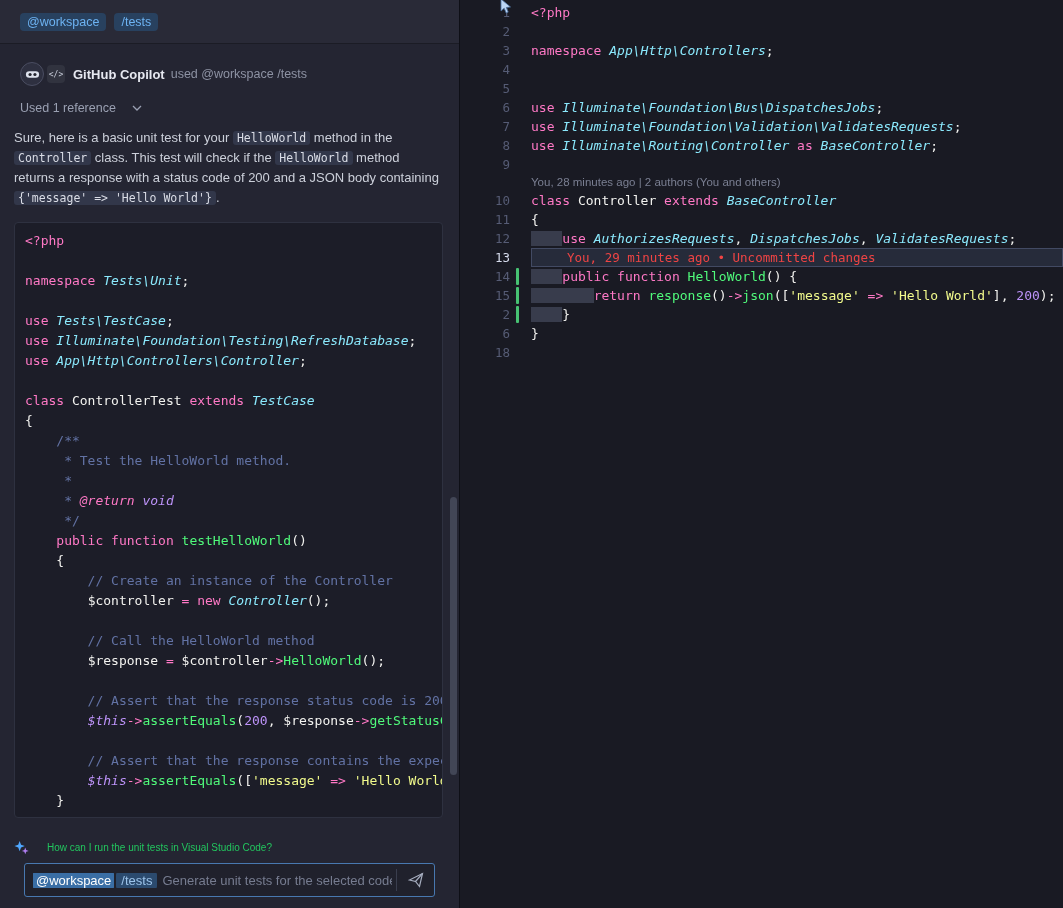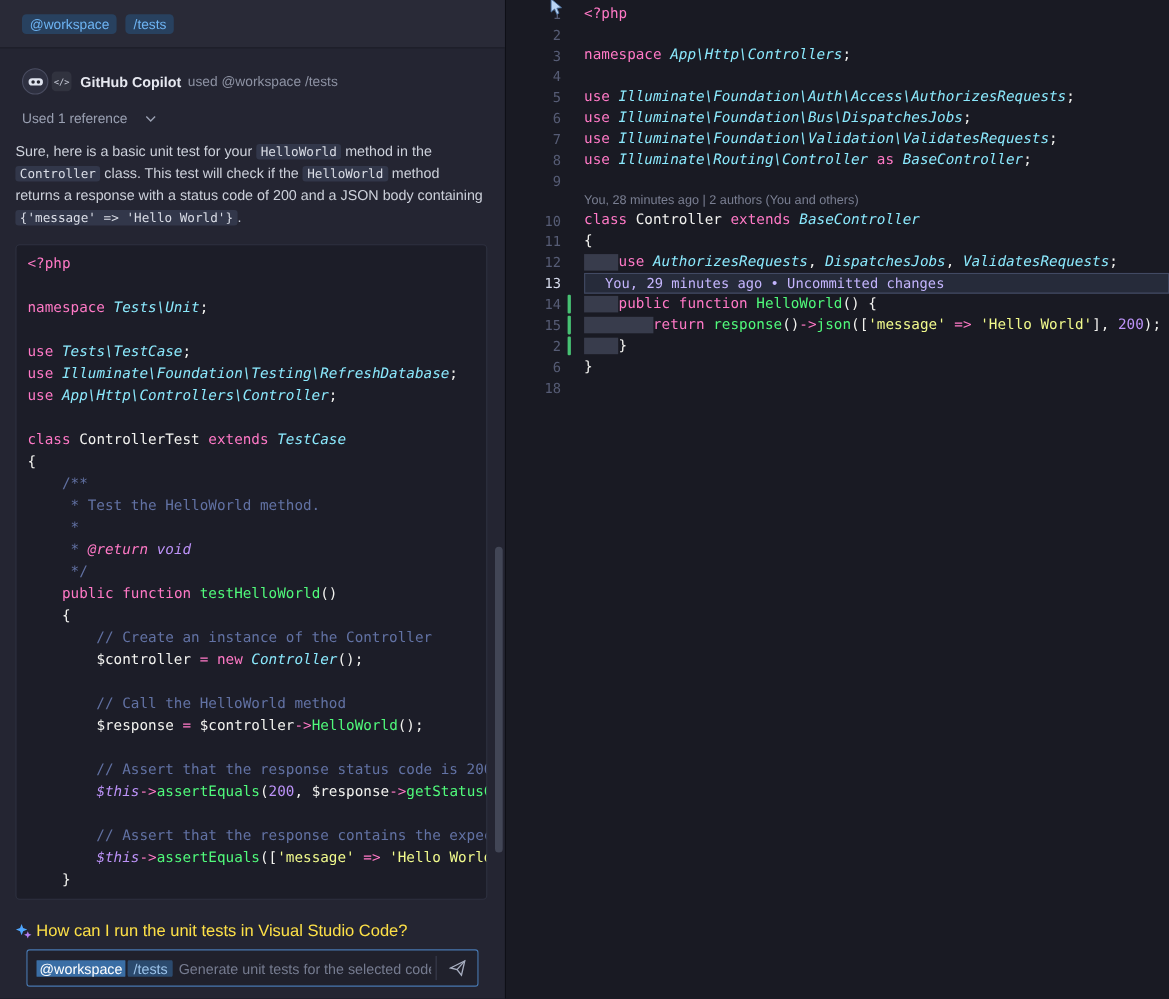--- a/index.html
+++ b/index.html
@@ -18,21 +18,21 @@
   .resp-header{display:flex;align-items:center;gap:6px;padding:18px 20px 0}
   .avatar{width:24px;height:24px;border-radius:50%;background:#2e3040;border:1px solid #4a4d61;display:flex;align-items:center;justify-content:center;flex:none}
   .code-badge{width:18px;height:18px;border-radius:4px;background:#31333f;color:#c7cbd8;font-size:8px;font-family:"DejaVu Sans Mono",monospace;display:flex;align-items:center;justify-content:center;margin-left:-3px;flex:none}
   .hdr-title{font-size:13px;font-weight:bold;color:#e6e8f0;margin-left:2px}
   .hdr-sub{font-size:12.5px;color:#8d92a3}
   .used-ref{display:flex;align-items:center;gap:16px;color:#9aa0b2;font-size:12.5px;padding:15px 20px 0;cursor:pointer}
   .message{font-size:13px;line-height:20px;color:#ccd0da;padding:13px 16px 0 14px}
   .inline-code{font-family:"DejaVu Sans Mono",monospace;font-size:11.5px;background:#32374a;border-radius:3px;padding:0 4px;color:#dadde6}
   .code-block{margin:14px 16px 0 14px;background:#1c1d28;border:1px solid #2e3140;border-radius:4px;padding:8px 0 8px 10px;font-family:"DejaVu Sans Mono",monospace;font-size:13px;line-height:20px;white-space:pre;overflow:hidden;height:596px}
   .code-line{height:20px}
-  .suggestion{display:flex;align-items:center;gap:4px;padding:7px 16px 8px 14px;font-size:15px;color:#fde047;cursor:pointer}
+  .suggestion{display:flex;align-items:center;gap:18px;padding:7px 16px 8px 14px;font-size:10px;color:#22c55e;cursor:pointer}
   .input-row{margin:0 24px 11px;border:1px solid #4878b0;border-radius:3px;background:#20212c;height:34px;display:flex;align-items:center;padding:0 5px 0 8px}
   .input-text{flex:1;white-space:nowrap;overflow:hidden;font-size:13px}
   .part-selected{background:#3a6ea5;color:#ffffff;padding:1px 3px;border-radius:2px}
   .part-chip{background:#2b4a6e;color:#9cc3ea;padding:1px 5px;border-radius:3px;margin-left:2px}
   .part-ghost{color:#767c90;margin-left:5px}
   .input-divider{width:1px;height:22px;background:#3a3e4e;margin:0 6px 0 4px}
   .send{background:none;border:none;cursor:pointer;display:flex;align-items:center;justify-content:center;width:26px;height:26px}
   .chat-scrollbar{position:absolute;right:2px;top:497px;width:7px;height:278px;background:#424656;border-radius:4px;cursor:grab}
 
   
@@ -40,21 +40,21 @@
   .ed-row{display:flex;height:19px;line-height:19px;white-space:pre}
   .ed-row .gutter{width:50px;text-align:right;color:#565c75;flex:none;font-size:12.5px}
   .ed-row .chg{width:3px;margin:1px 12px 1px 6px;flex:none;border-radius:1px}
   .ed-row .chg.on{background:#47c273}
   .ed-row .content{flex:1}
   .ed-row.lens{height:17px;line-height:17px}
   .ed-row.lens .content{font-size:11.5px;color:#7a7f92;font-family:"Liberation Sans",sans-serif}
   .ed-row.current .content{background:#262b3a;box-shadow:inset 0 0 0 1px #424a63}
   .ed-row.current .gutter{color:#d6dbec}
   .indent-hl{background:rgba(125,135,165,.32)}
-  .blame{color:#c4b5fd;margin-left:19px;font-size:12.5px}
+  .blame{color:#ef4444;margin-left:36px;font-size:12.5px}
   .mouse-cursor{position:absolute;left:40px;top:-1px;pointer-events:none}
 
   
   .tok-k{color:var(--pink)}
   .tok-t{color:var(--cyan);font-style:italic}
   .tok-s{color:var(--yellow)}
   .tok-n{color:var(--purple)}
   .tok-f{color:var(--green)}
   .tok-c{color:var(--comment)}
   .tok-v{color:var(--fg)}
@@ -123,21 +123,21 @@
 
     <div class="chat-scrollbar"></div>
   </aside>
 
   <main class="editor">
     <div id="editor-code">
         <div class="ed-row"><div class="gutter">1</div><div class="chg"></div><div class="content"><span class="tok-k">&lt;?php</span></div></div>
         <div class="ed-row"><div class="gutter">2</div><div class="chg"></div><div class="content"></div></div>
         <div class="ed-row"><div class="gutter">3</div><div class="chg"></div><div class="content"><span class="tok-k">namespace</span><span class="tok-p"> </span><span class="tok-t">App\Http\Controllers</span><span class="tok-p">;</span></div></div>
         <div class="ed-row"><div class="gutter">4</div><div class="chg"></div><div class="content"></div></div>
-        <div class="ed-row"><div class="gutter">5</div><div class="chg"></div><div class="content"><span class="tok-k">use</span><span class="tok-p"> </span><span class="tok-t">Illuminate\Foundation\Auth\Access\AuthorizesRequests</span><span class="tok-p">;</span></div></div>
+        <div class="ed-row"><div class="gutter">5</div><div class="chg"></div></div>
         <div class="ed-row"><div class="gutter">6</div><div class="chg"></div><div class="content"><span class="tok-k">use</span><span class="tok-p"> </span><span class="tok-t">Illuminate\Foundation\Bus\DispatchesJobs</span><span class="tok-p">;</span></div></div>
         <div class="ed-row"><div class="gutter">7</div><div class="chg"></div><div class="content"><span class="tok-k">use</span><span class="tok-p"> </span><span class="tok-t">Illuminate\Foundation\Validation\ValidatesRequests</span><span class="tok-p">;</span></div></div>
         <div class="ed-row"><div class="gutter">8</div><div class="chg"></div><div class="content"><span class="tok-k">use</span><span class="tok-p"> </span><span class="tok-t">Illuminate\Routing\Controller</span><span class="tok-k"> as </span><span class="tok-t">BaseController</span><span class="tok-p">;</span></div></div>
         <div class="ed-row"><div class="gutter">9</div><div class="chg"></div><div class="content"></div></div>
         <div class="ed-row lens"><div class="gutter"></div><div class="chg"></div><div class="content">You, 28 minutes ago | 2 authors (You and others)</div></div>
         <div class="ed-row"><div class="gutter">10</div><div class="chg"></div><div class="content"><span class="tok-k">class</span><span class="tok-p"> Controller </span><span class="tok-k">extends</span><span class="tok-t"> BaseController</span></div></div>
         <div class="ed-row"><div class="gutter">11</div><div class="chg"></div><div class="content"><span class="tok-p">{</span></div></div>
         <div class="ed-row"><div class="gutter">12</div><div class="chg"></div><div class="content"><span class="indent-hl">    </span><span class="tok-k">use</span><span class="tok-p"> </span><span class="tok-t">AuthorizesRequests</span><span class="tok-p">, </span><span class="tok-t">DispatchesJobs</span><span class="tok-p">, </span><span class="tok-t">ValidatesRequests</span><span class="tok-p">;</span></div></div>
         <div class="ed-row current"><div class="gutter">13</div><div class="chg"></div><div class="content"><span class="blame">You, 29 minutes ago • Uncommitted changes</span></div></div>
         <div class="ed-row"><div class="gutter">14</div><div class="chg on"></div><div class="content"><span class="indent-hl">    </span><span class="tok-k">public</span><span class="tok-p"> </span><span class="tok-k">function</span><span class="tok-p"> </span><span class="tok-f">HelloWorld</span><span class="tok-p">() {</span></div></div>

